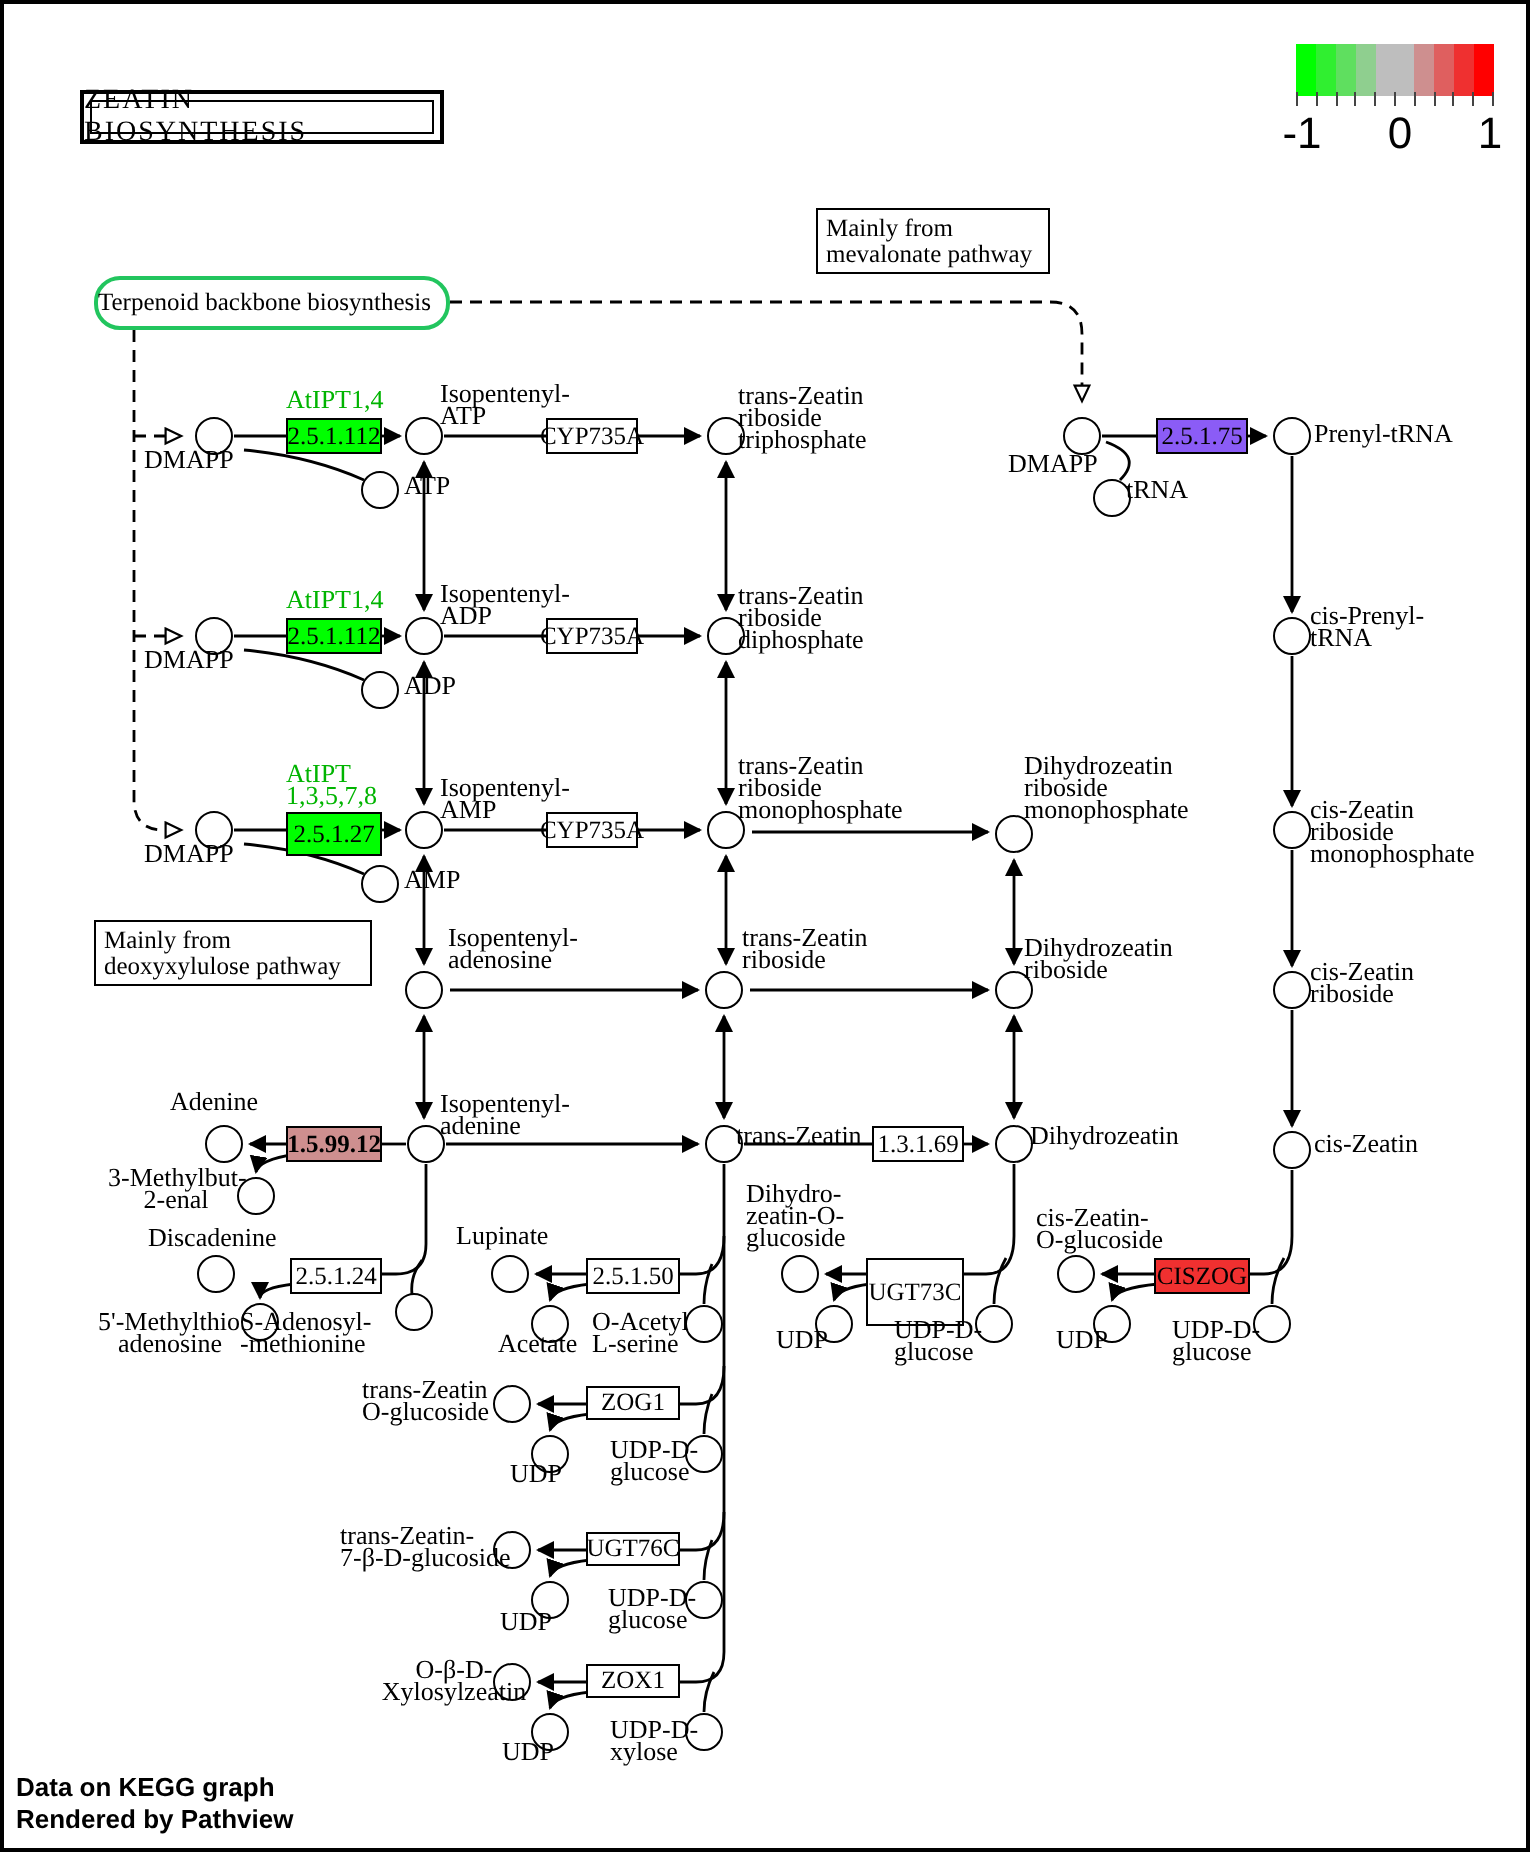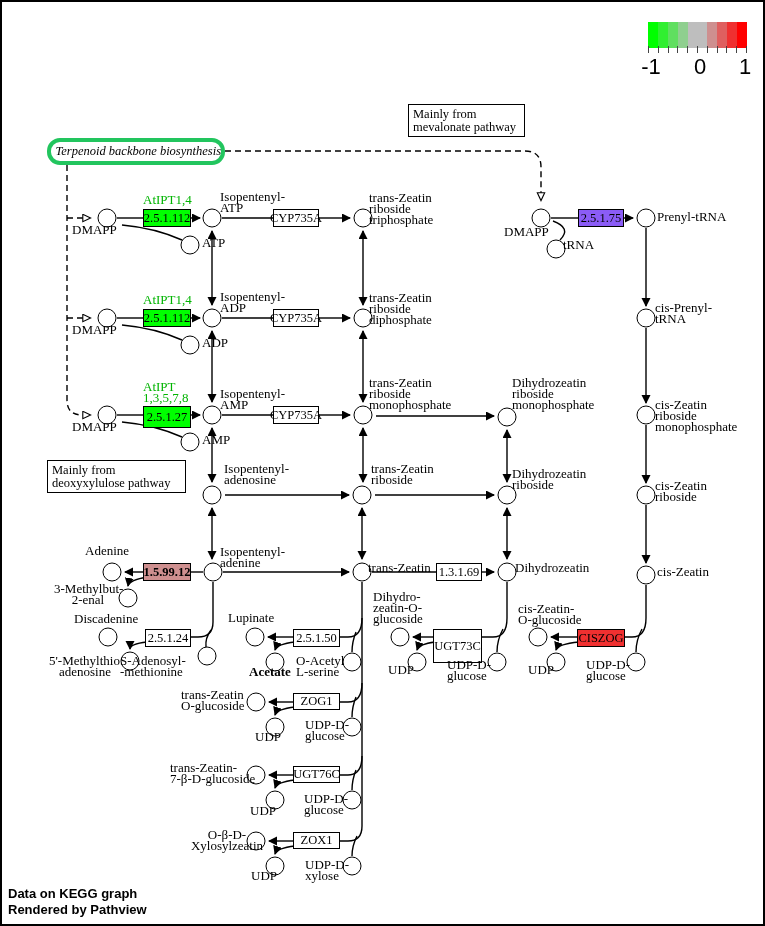--- a/index.html
+++ b/index.html
@@ -12,22 +12,22 @@
   .enzyme{position:absolute;box-sizing:border-box;border:1px solid #000;background:#fff;
     font-size:12.5px;line-height:1;display:flex;align-items:center;justify-content:center;white-space:nowrap;}
   .lbl{position:absolute;font-size:13px;line-height:11px;}
   .lbl div{white-space:nowrap;}
   .lbl.center div{white-space:nowrap;text-align:center;}
   .title-box{position:absolute;left:40px;top:45px;width:182px;height:27px;box-sizing:border-box;
     border:2px solid #000;outline:1px solid #000;outline-offset:-6px;display:flex;align-items:center;
     justify-content:center;font-size:14px;word-spacing:7px;letter-spacing:1px;}
   .note-box{position:absolute;box-sizing:border-box;border:1px solid #000;font-size:12.5px;
     line-height:13px;padding:3px 4px;}
-  .pill{position:absolute;box-sizing:border-box;border:4px solid #22c55e;border-radius:13px;
-    font-size:12.5px;display:flex;align-items:center;justify-content:flex-end;font-style:italic;}
+  .pill{position:absolute;box-sizing:border-box;border:2px solid #22c55e;border-radius:13px;
+    font-size:12.5px;display:flex;align-items:center;justify-content:flex-start;}
   .legend{position:absolute;left:648px;top:22px;width:99px;}
   .legend-bar{display:flex;height:26px;}
   .legend-bar div{flex:1 1 auto;}
   .legend-ticks{position:relative;height:6px;}
   .legend-ticks i{position:absolute;top:-2px;width:1px;height:7px;background:#444;}
   .legend-nums{position:relative;height:26px;font-family:"Liberation Sans",sans-serif;font-size:22px;}
   .legend-nums span{position:absolute;top:0;transform:translateX(-50%);}
   .footer{position:absolute;left:8px;font-family:"Liberation Sans",sans-serif;
     font-size:13px;font-weight:bold;line-height:15px;}
 </style>
@@ -122,20 +122,23 @@
       <path d="M213 582 V622 Q213 637 198 637 H191"></path>
       <path d="M362 582 V826 Q362 841 348 841 H340"></path>
       <path d="M362 618 Q362 637 348 637 H340"></path>
       <path d="M362 683 Q362 702 348 702 H340"></path>
       <path d="M362 756 Q362 775 348 775 H340"></path>
       <path d="M507 582 V618 Q507 637 493 637 H482"></path>
       <path d="M646 585 V618 Q646 637 632 637 H625"></path>
     </g>
   </svg>
 
+  <div class="title-box">
+    <span>ZEATIN BIOSYNTHESIS</span>
+  </div>
 
   <div class="legend">
     <div class="legend-bar" id="legend-bar">
         <div style="background: rgb(0, 255, 0);"></div>
         <div style="background: rgb(48, 239, 48);"></div>
         <div style="background: rgb(95, 223, 95);"></div>
         <div style="background: rgb(143, 207, 143);"></div>
         <div style="background: rgb(190, 190, 190);"></div>
         <div style="background: rgb(190, 190, 190);"></div>
         <div style="background: rgb(206, 143, 143);"></div>
@@ -362,21 +365,21 @@
         <div style="text-align: left;">5'-Methylthio</div>
         <div style="text-align: center;">adenosine</div>
       </div>
       <div class="lbl" style="left: 120px; top: 655px;">
         <div>S-Adenosyl-</div>
         <div>-methionine</div>
       </div>
       <div class="lbl" style="left: 228px; top: 612px;">
         <div>Lupinate</div>
       </div>
-      <div class="lbl" style="left: 249px; top: 666px; font-weight: bold;">
+      <div class="lbl" style="left: 249px; top: 666px;">
         <div>Acetate</div>
       </div>
       <div class="lbl" style="left: 296px; top: 655px;">
         <div>O-Acetyl</div>
         <div>L-serine</div>
       </div>
       <div class="lbl" style="left: 373px; top: 591px;">
         <div>Dihydro-</div>
         <div>zeatin-O-</div>
         <div>glucoside</div>

